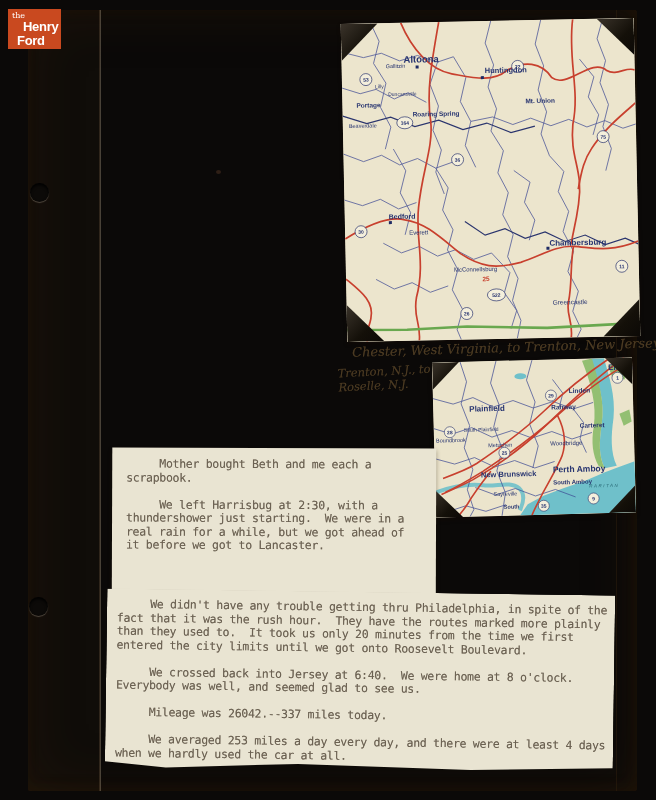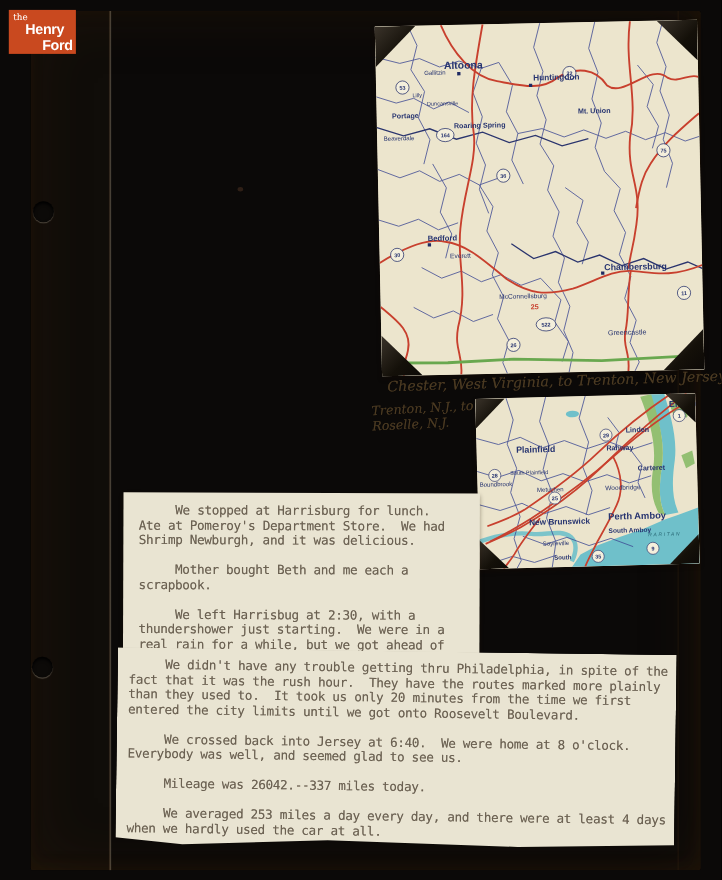--- a/index.html
+++ b/index.html
@@ -10,25 +10,25 @@
         background:linear-gradient(100deg,#a08softer 0%,#a98a5e 0%,#ab8c60 30%,#b29064 55%,#ab8a5c 82%,#9d7c50 100%);
         box-shadow:inset 0 0 55px rgba(60,38,16,.28), inset -6px 0 14px rgba(40,24,8,.25), inset 0 -6px 12px rgba(40,24,8,.2);}
   .page .shade-left{position:absolute;left:0;top:0;width:71px;height:100%;
         background:rgba(70,45,20,.10);}
   .page .crease1{position:absolute;left:71px;top:0;width:2px;height:100%;
         background:linear-gradient(90deg,rgba(80,52,24,.35),rgba(255,240,210,.30));}
   .page .crease2{position:absolute;left:588px;top:0;width:1px;height:100%;background:rgba(70,45,20,.30);}
   .smudge{position:absolute;left:216px;top:170px;width:5px;height:4px;border-radius:50%;
         background:rgba(90,60,40,.45);}
   
-  .logo{position:absolute;left:8px;top:9px;width:61px;height:40px;background:#c9491f;
+  .logo{position:absolute;left:8px;top:9px;width:53px;height:40px;background:#c9491f;
         color:#fff;box-sizing:border-box;padding:2px 3px;line-height:1;}
   .logo .the{display:block;font-family:"DejaVu Serif",serif;font-size:8px;margin:1px 0 0 1px;}
   .logo .henry{display:block;font-weight:bold;font-size:13px;margin:0 0 0 12px;letter-spacing:-.3px;}
-  .logo .ford{display:block;font-weight:bold;font-size:13px;margin:1px 0 0 6px;letter-spacing:-.3px;text-align:right;}
+  .logo .ford{display:block;font-weight:bold;font-size:13px;margin:1px 0 0 6px;letter-spacing:-.3px;}
   
   .hole{position:absolute;width:19px;height:19px;border-radius:50%;background:#0c0a08;
         box-shadow:inset 0 2px 3px #000,0 1px 1px rgba(255,244,220,.25);}
   .hole.h1{left:30px;top:183px;} .hole.h2{left:29px;top:597px;}
   
   .map{position:absolute;background:#ece5cd;overflow:hidden;box-shadow:0 2px 4px rgba(20,10,4,.5);}
   .map1{left:344px;top:21px;width:293px;height:318px;transform:rotate(-1.2deg);}
   .map2{left:434px;top:360px;width:200px;height:155px;transform:rotate(-1.5deg);}
   .map svg{display:block;}
   .pc{position:absolute;background:linear-gradient(135deg,#3a332a 0%,#141009 60%,#0c0906 100%);}
@@ -257,23 +257,20 @@
     <div class="pc br"></div>
   </div>
 
   <div class="hand caption1">Chester, West Virginia, to Trenton, New Jersey</div>
   <div class="hand caption2">
     <div>Trenton, N.J., to</div>
     <div>Roselle, N.J.</div>
   </div>
 
   <div class="note note1">
-    <p class="tp">     We stopped at Harrisburg for lunch.
-Ate at Pomeroy's Department Store.  We had
-Shrimp Newburgh, and it was delicious.</p>
     <p class="tp">     Mother bought Beth and me each a
 scrapbook.</p>
     <p class="tp">     We left Harrisbug at 2:30, with a
 thundershower just starting.  We were in a
 real rain for a while, but we got ahead of
 it before we got to Lancaster.</p>
   </div>
 
   <div class="note note2">
     <p class="tp">     We didn't have any trouble getting thru Philadelphia, in spite of the

